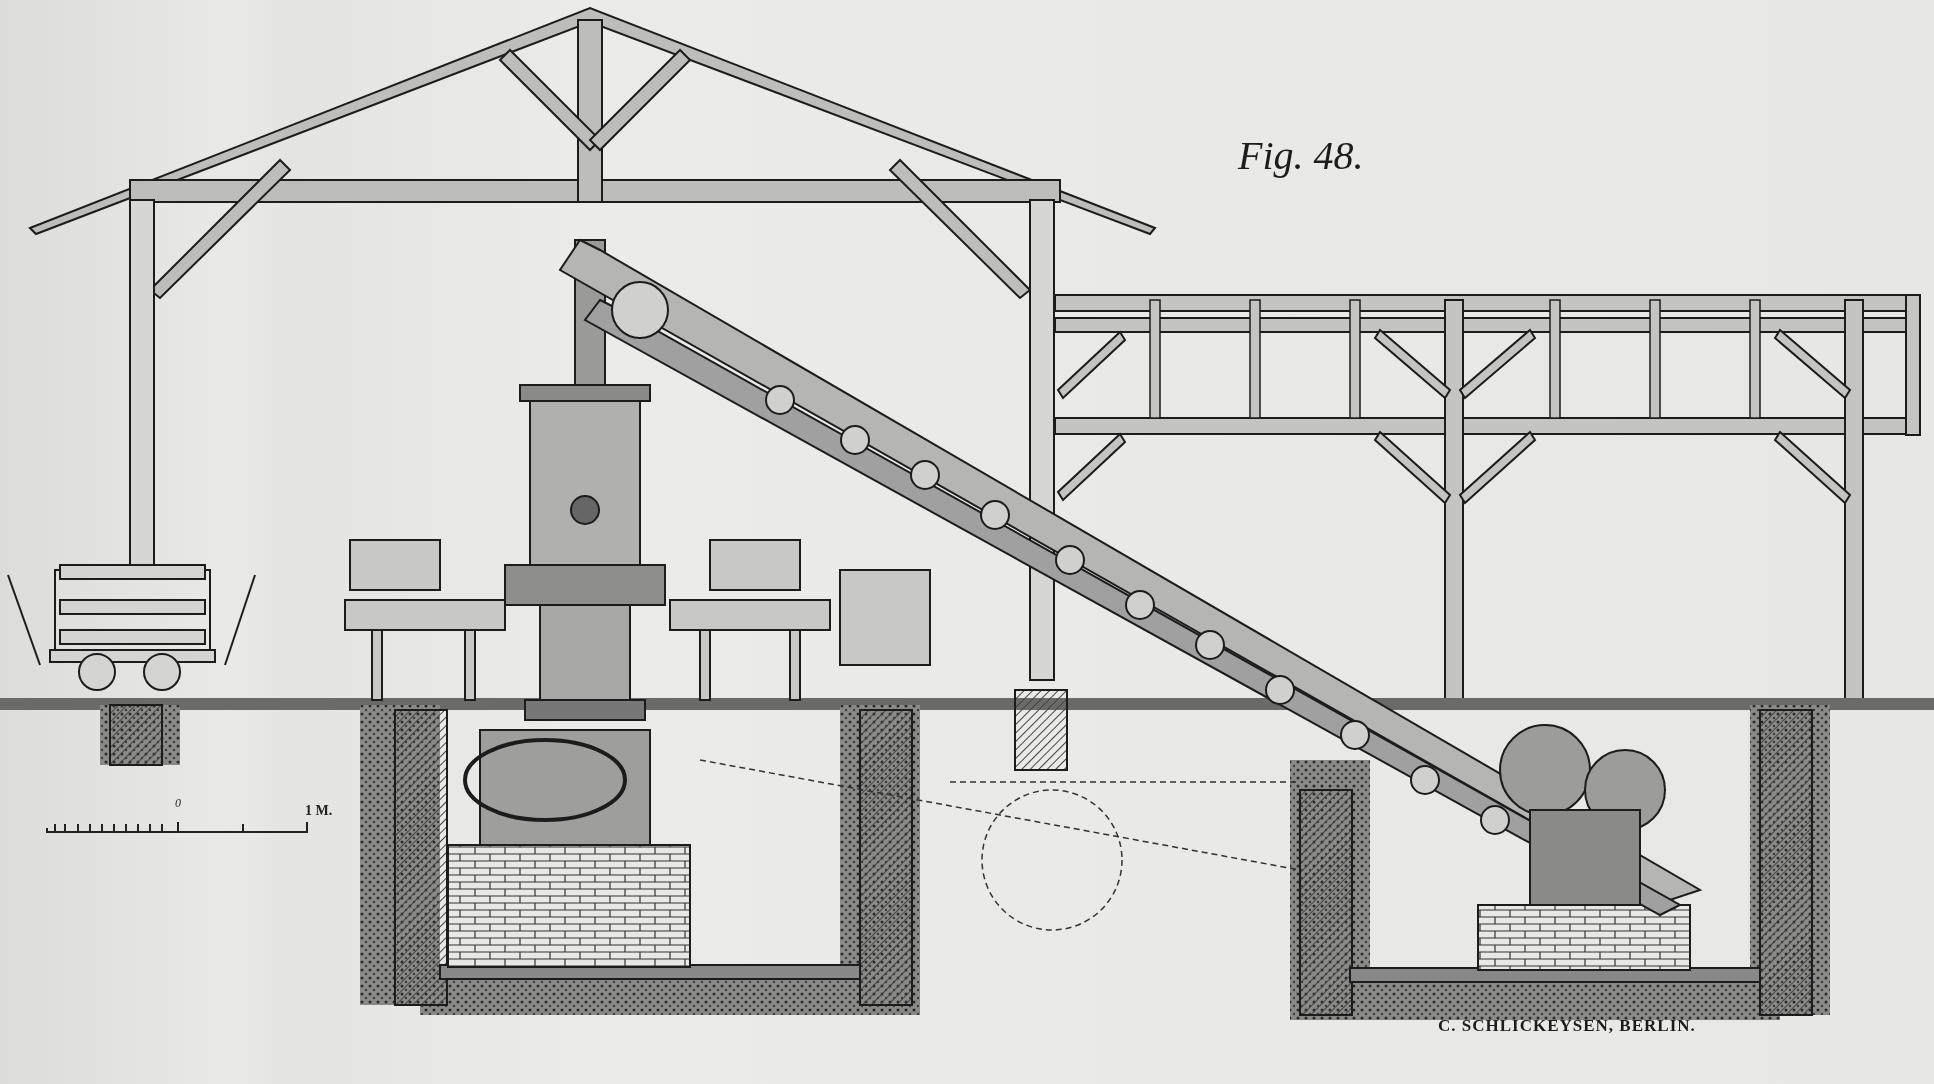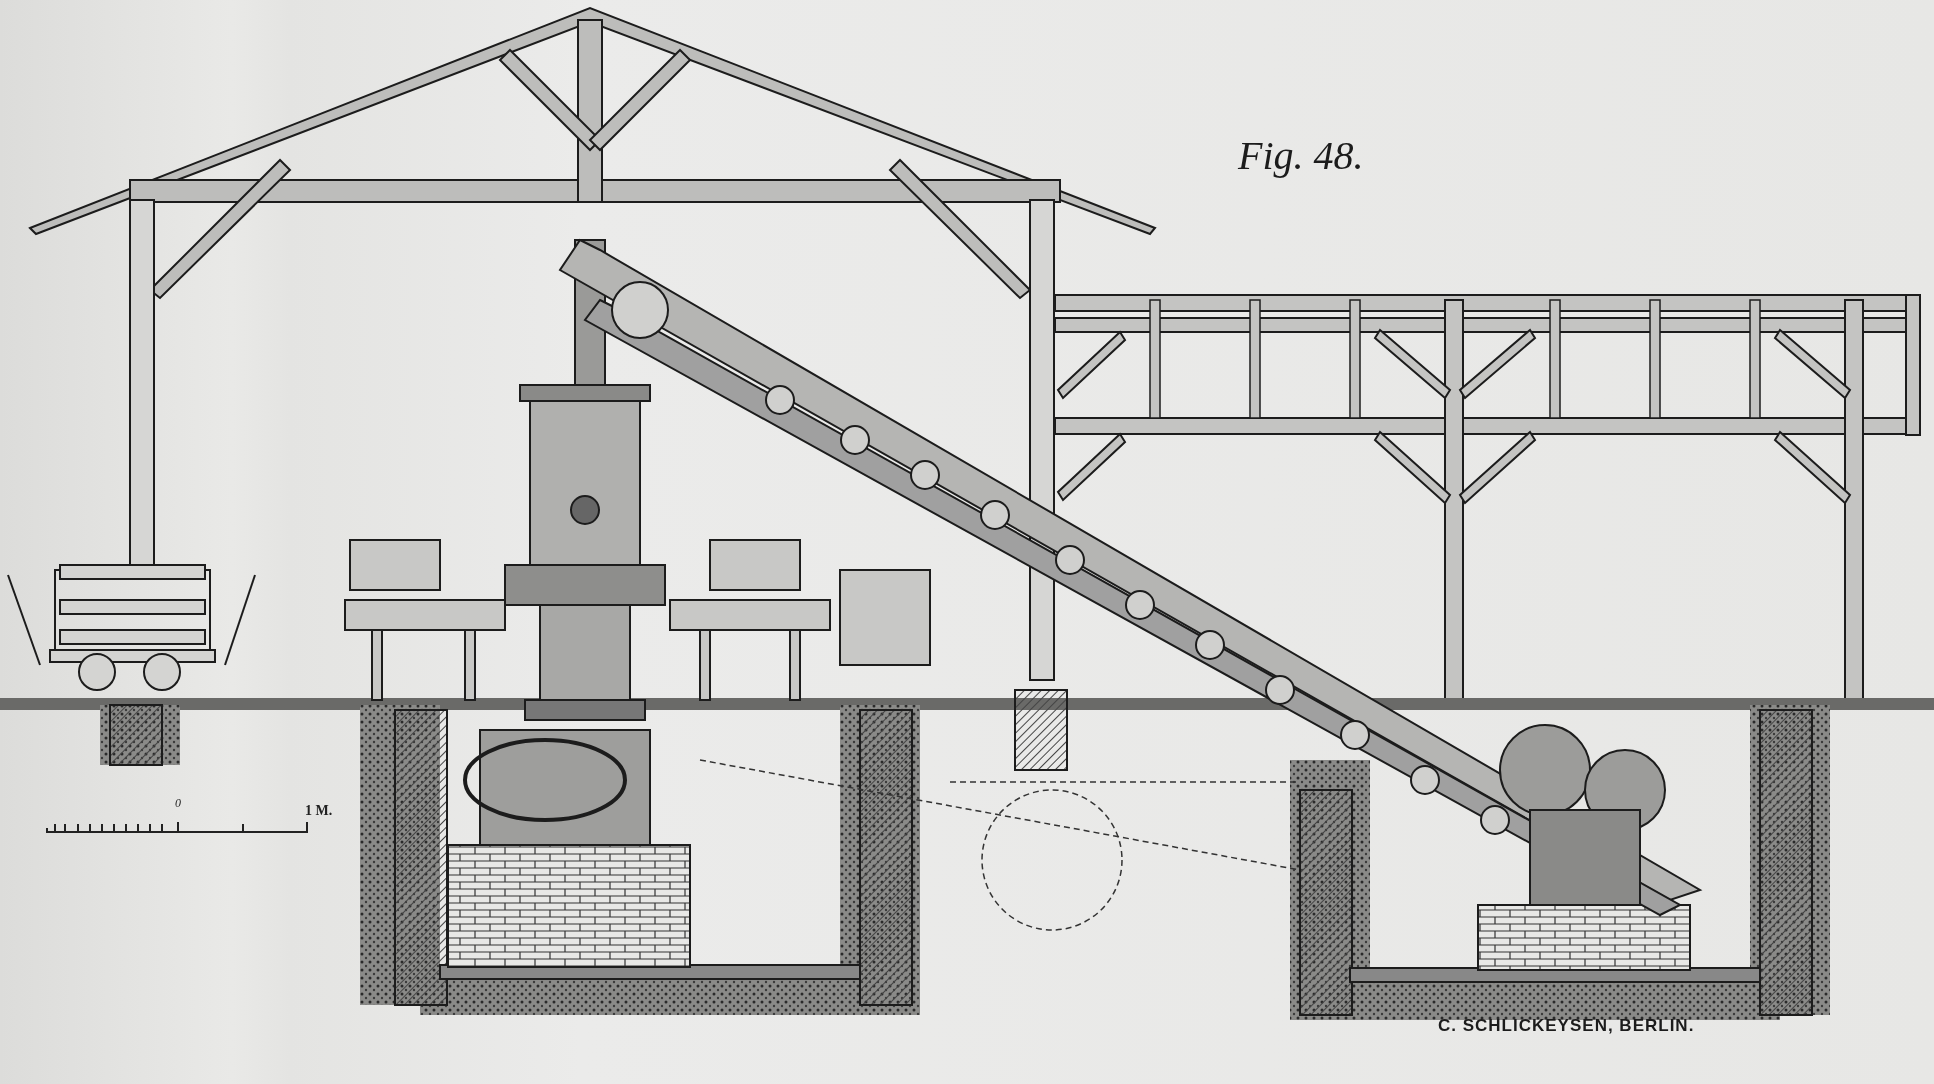--- a/index.html
+++ b/index.html
@@ -1,20 +1,20 @@
 <!DOCTYPE html>
 <html><head>
 <meta charset="utf-8">
 <style>
   html,body{margin:0;padding:0;}
   body{width:1934px;height:1084px;overflow:hidden;background:#e6e6e4;position:relative;font-family:"Liberation Serif",serif;}
   #page{position:absolute;left:0;top:0;width:1934px;height:1084px;background:linear-gradient(90deg,#dcdcda 0%,#e9e9e7 12%,#e4e4e2 15%,#ebebea 30%,#e7e7e5 100%);}
   svg{position:absolute;left:0;top:0;}
   .fig-title{position:absolute;left:1238px;top:132px;font-family:"Liberation Serif",serif;font-style:italic;font-size:40px;color:#1c1c1c;}
-  .credit{position:absolute;left:1438px;top:1016px;font-family:Liberation Sans, sans-serif;font-weight:bold;font-size:17px;letter-spacing:1px;color:#1c1c1c;}
+  .credit{position:absolute;left:1438px;top:1016px;font-family:Liberation Serif, serif;font-weight:bold;font-size:17px;letter-spacing:1px;color:#1c1c1c;}
   .scale-zero{position:absolute;left:175px;top:796px;font-family:"Liberation Serif",serif;font-style:italic;font-size:12px;color:#222;}
   .scale-unit{position:absolute;left:305px;top:803px;font-family:"Liberation Serif",serif;font-weight:bold;font-size:14px;color:#222;}
 </style>
 </head>
 <body>
 
 <div id="page">
 
 <svg width="1934" height="1084" viewBox="0 0 1934 1084">
   <defs>

